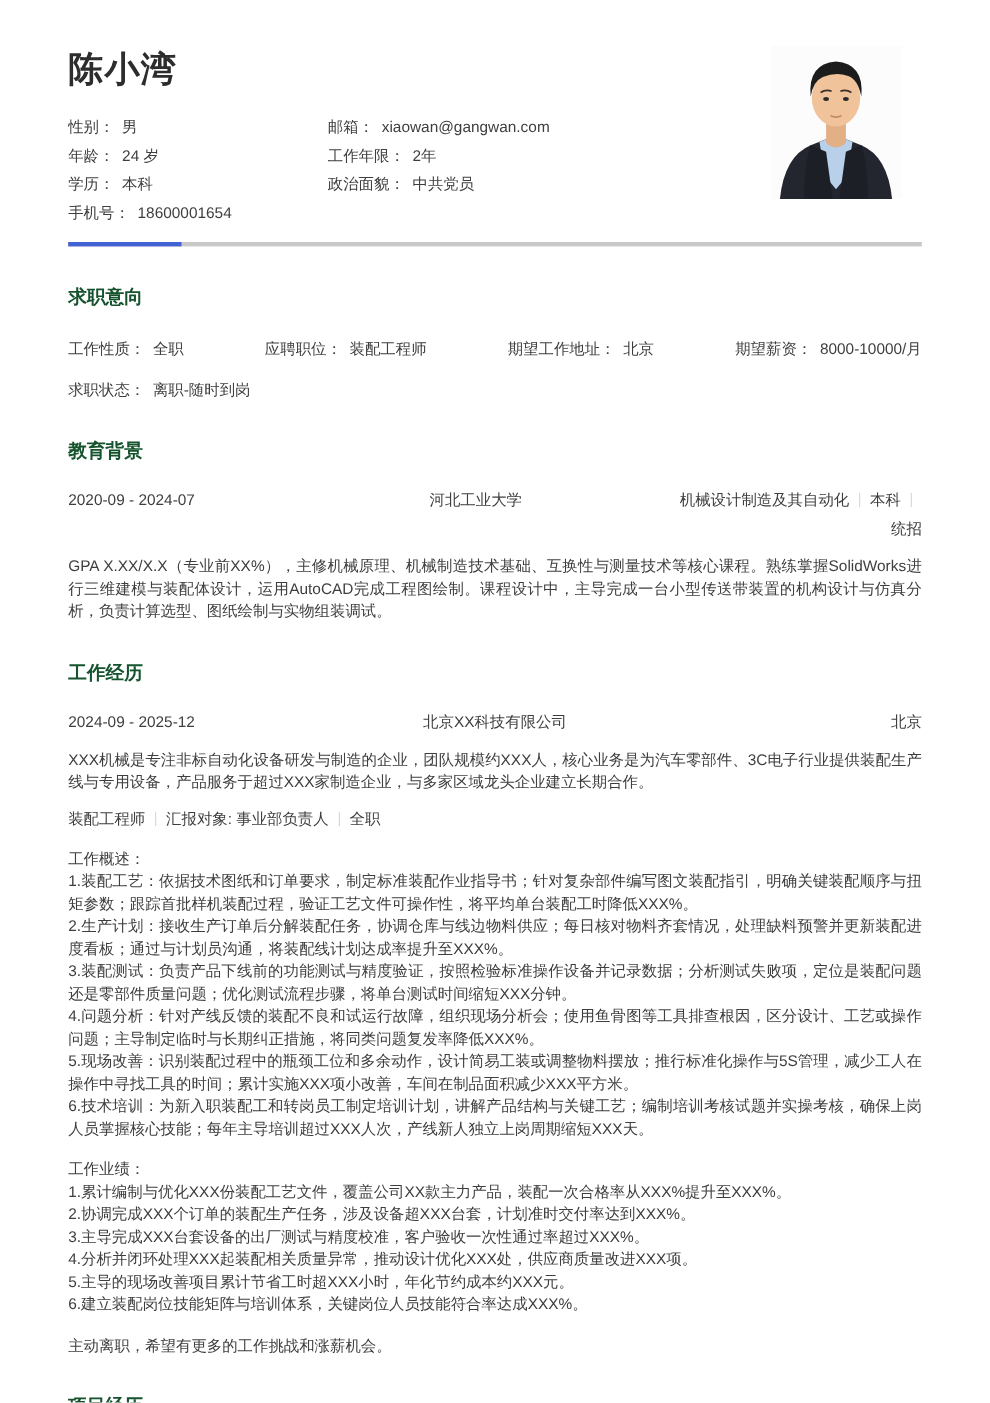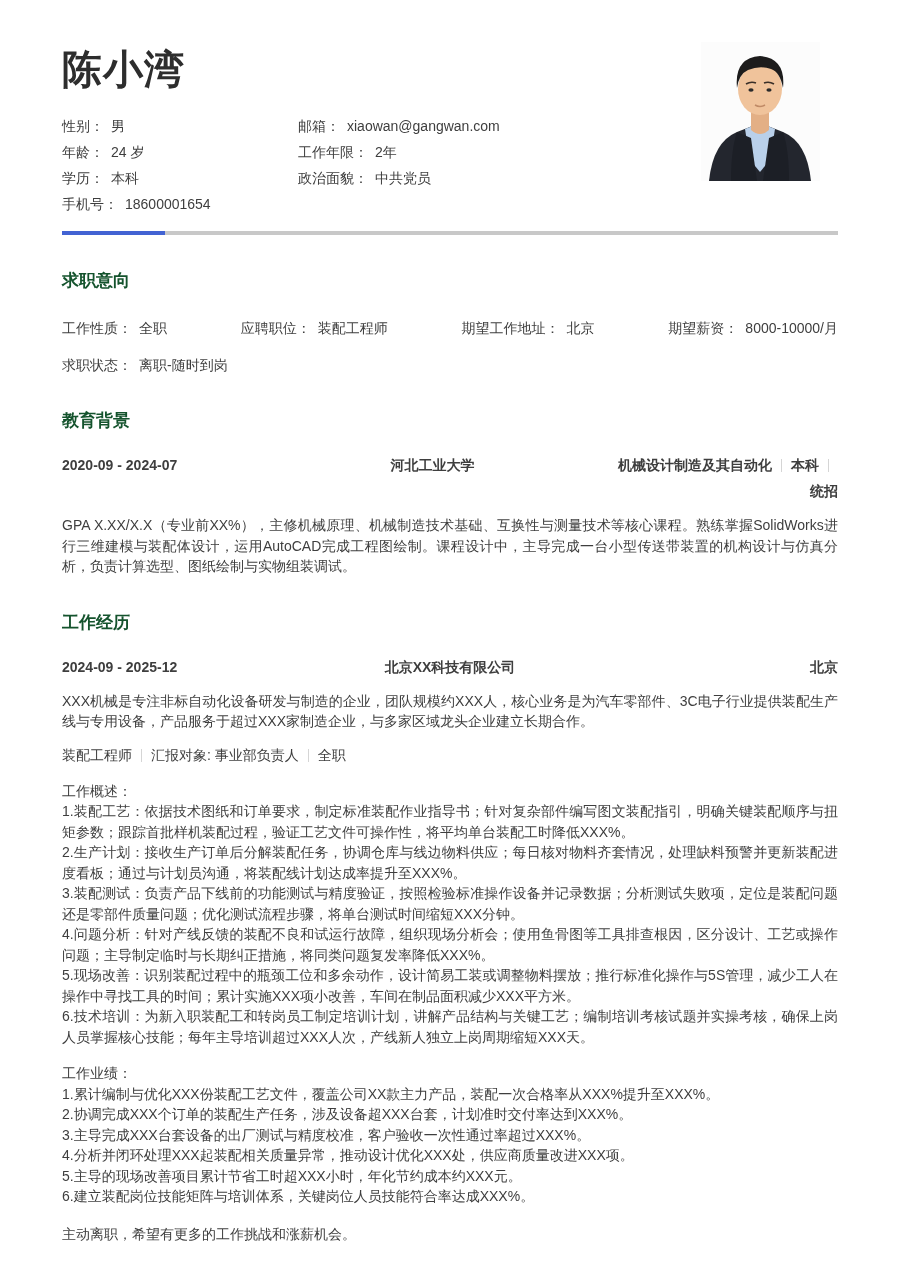--- a/index.html
+++ b/index.html
@@ -5,21 +5,21 @@
   * { box-sizing: border-box; }
   html, body { margin: 0; padding: 0; }
   body {
     width: 900px; height: 1275px; overflow: hidden;
     background: #ffffff; color: #3e3e3e;
     font-family: "Liberation Sans", sans-serif;
     font-size: 14px;
   }
   .page { position: relative; width: 900px; height: 1275px; padding: 42px 62px 0; }
 
-  .name { margin: 0; font-size: 40px; font-weight: bold; color: #2d2d2d; letter-spacing: 1px; }
+  .name { margin: 0; font-size: 32px; font-weight: bold; color: #2d2d2d; letter-spacing: 1px; }
 
   .photo {
     position: absolute; top: 42px; right: 80px;
     width: 119px; height: 139px; background: #fbfbfb; overflow: hidden;
   }
 
   .info-grid {
     display: grid; grid-template-columns: 236px 1fr;
     margin-top: 16px; width: 620px; line-height: 26px;
   }
@@ -27,21 +27,21 @@
 
   .divider { position: relative; margin-top: 14px; height: 4px; background: #c8c8c8; }
   .divider-accent { position: absolute; left: 0; top: 0; width: 103px; height: 4px; background: #4263d3; }
 
   .section-title { margin: 34px 0 0; font-size: 17px; font-weight: bold; color: #14532d; }
 
   .intent-row { display: flex; justify-content: space-between; margin-top: 26px; line-height: 20px; }
   .intent-row2 { margin-top: 17px; line-height: 20px; }
   .intent-field .lbl { margin-right: 7px; }
 
-  .record-row { display: flex; margin-top: 20px; line-height: 26px; font-weight: bold; }
+  .record-row { display: flex; margin-top: 20px; line-height: 26px; }
   .record-period { width: 210px; }
   .record-center { flex: 1; text-align: center; }
   .record-right { width: 210px; text-align: right; }
   .edu-right { width: 245px; text-align: right; }
   .edu-line { display: block; }
 
   .sep {
     display: inline-block; width: 1px; height: 13px;
     background: #d5d5d5; margin: 0 9px; vertical-align: -2px;
   }

